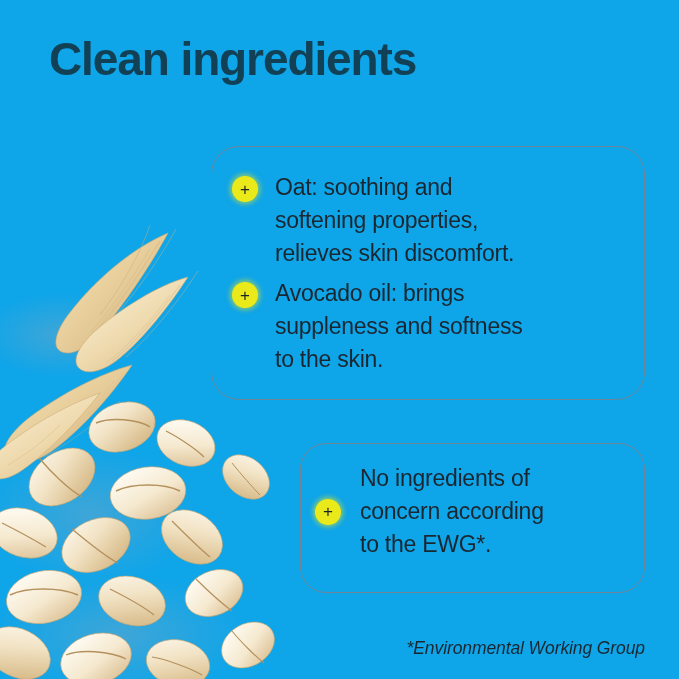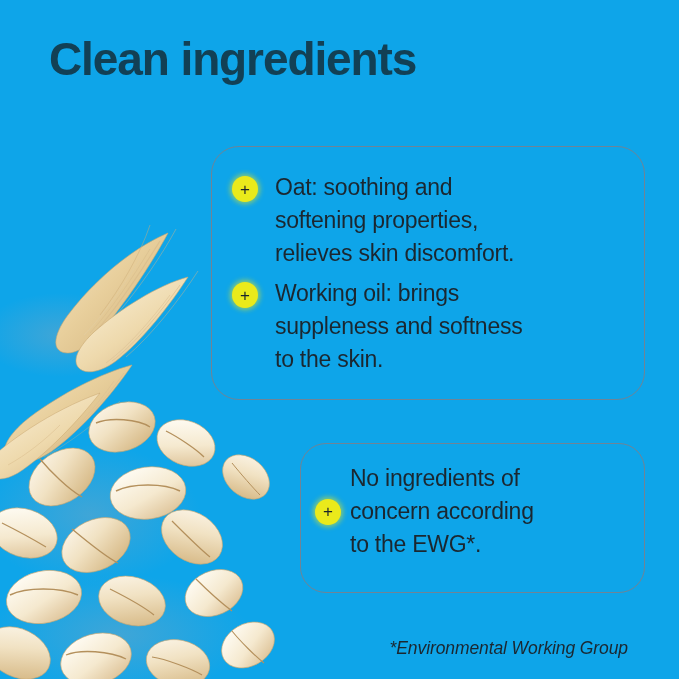--- a/index.html
+++ b/index.html
@@ -100,26 +100,26 @@
 
   .bullet-text {
     margin-left: 17px;
     font-size: 23px;
     line-height: 33px;
     color: #1b2730;
     letter-spacing: -0.25px;
     white-space: pre-line;
   }
 
-  #text-ewg { margin-left: 9px; }
+  #text-ewg { margin-left: 19px; }
 
   
   #footnote {
     position: absolute;
-    right: 51px;
+    right: 34px;
     top: 636px;
     font-size: 17.5px;
     line-height: 24px;
     font-style: italic;
     color: #1b2730;
     letter-spacing: -0.1px;
     white-space: nowrap;
   }
 
   
@@ -245,21 +245,21 @@
 
     <div id="bullet-oat" class="bullet-row">
       <span class="badge">+</span>
       <span class="bullet-text">Oat: soothing and
 softening properties,
 relieves skin discomfort.</span>
     </div>
 
     <div id="bullet-avocado" class="bullet-row">
       <span class="badge">+</span>
-      <span class="bullet-text">Working oil: brings
+      <span class="bullet-text">Avocado oil: brings
 suppleness and softness
 to the skin.</span>
     </div>
   </div>
 
   <div id="card-ewg" class="card">
 
     <div id="bullet-ewg" class="bullet-row">
       <span class="badge">+</span>
       <span id="text-ewg" class="bullet-text">No ingredients of

